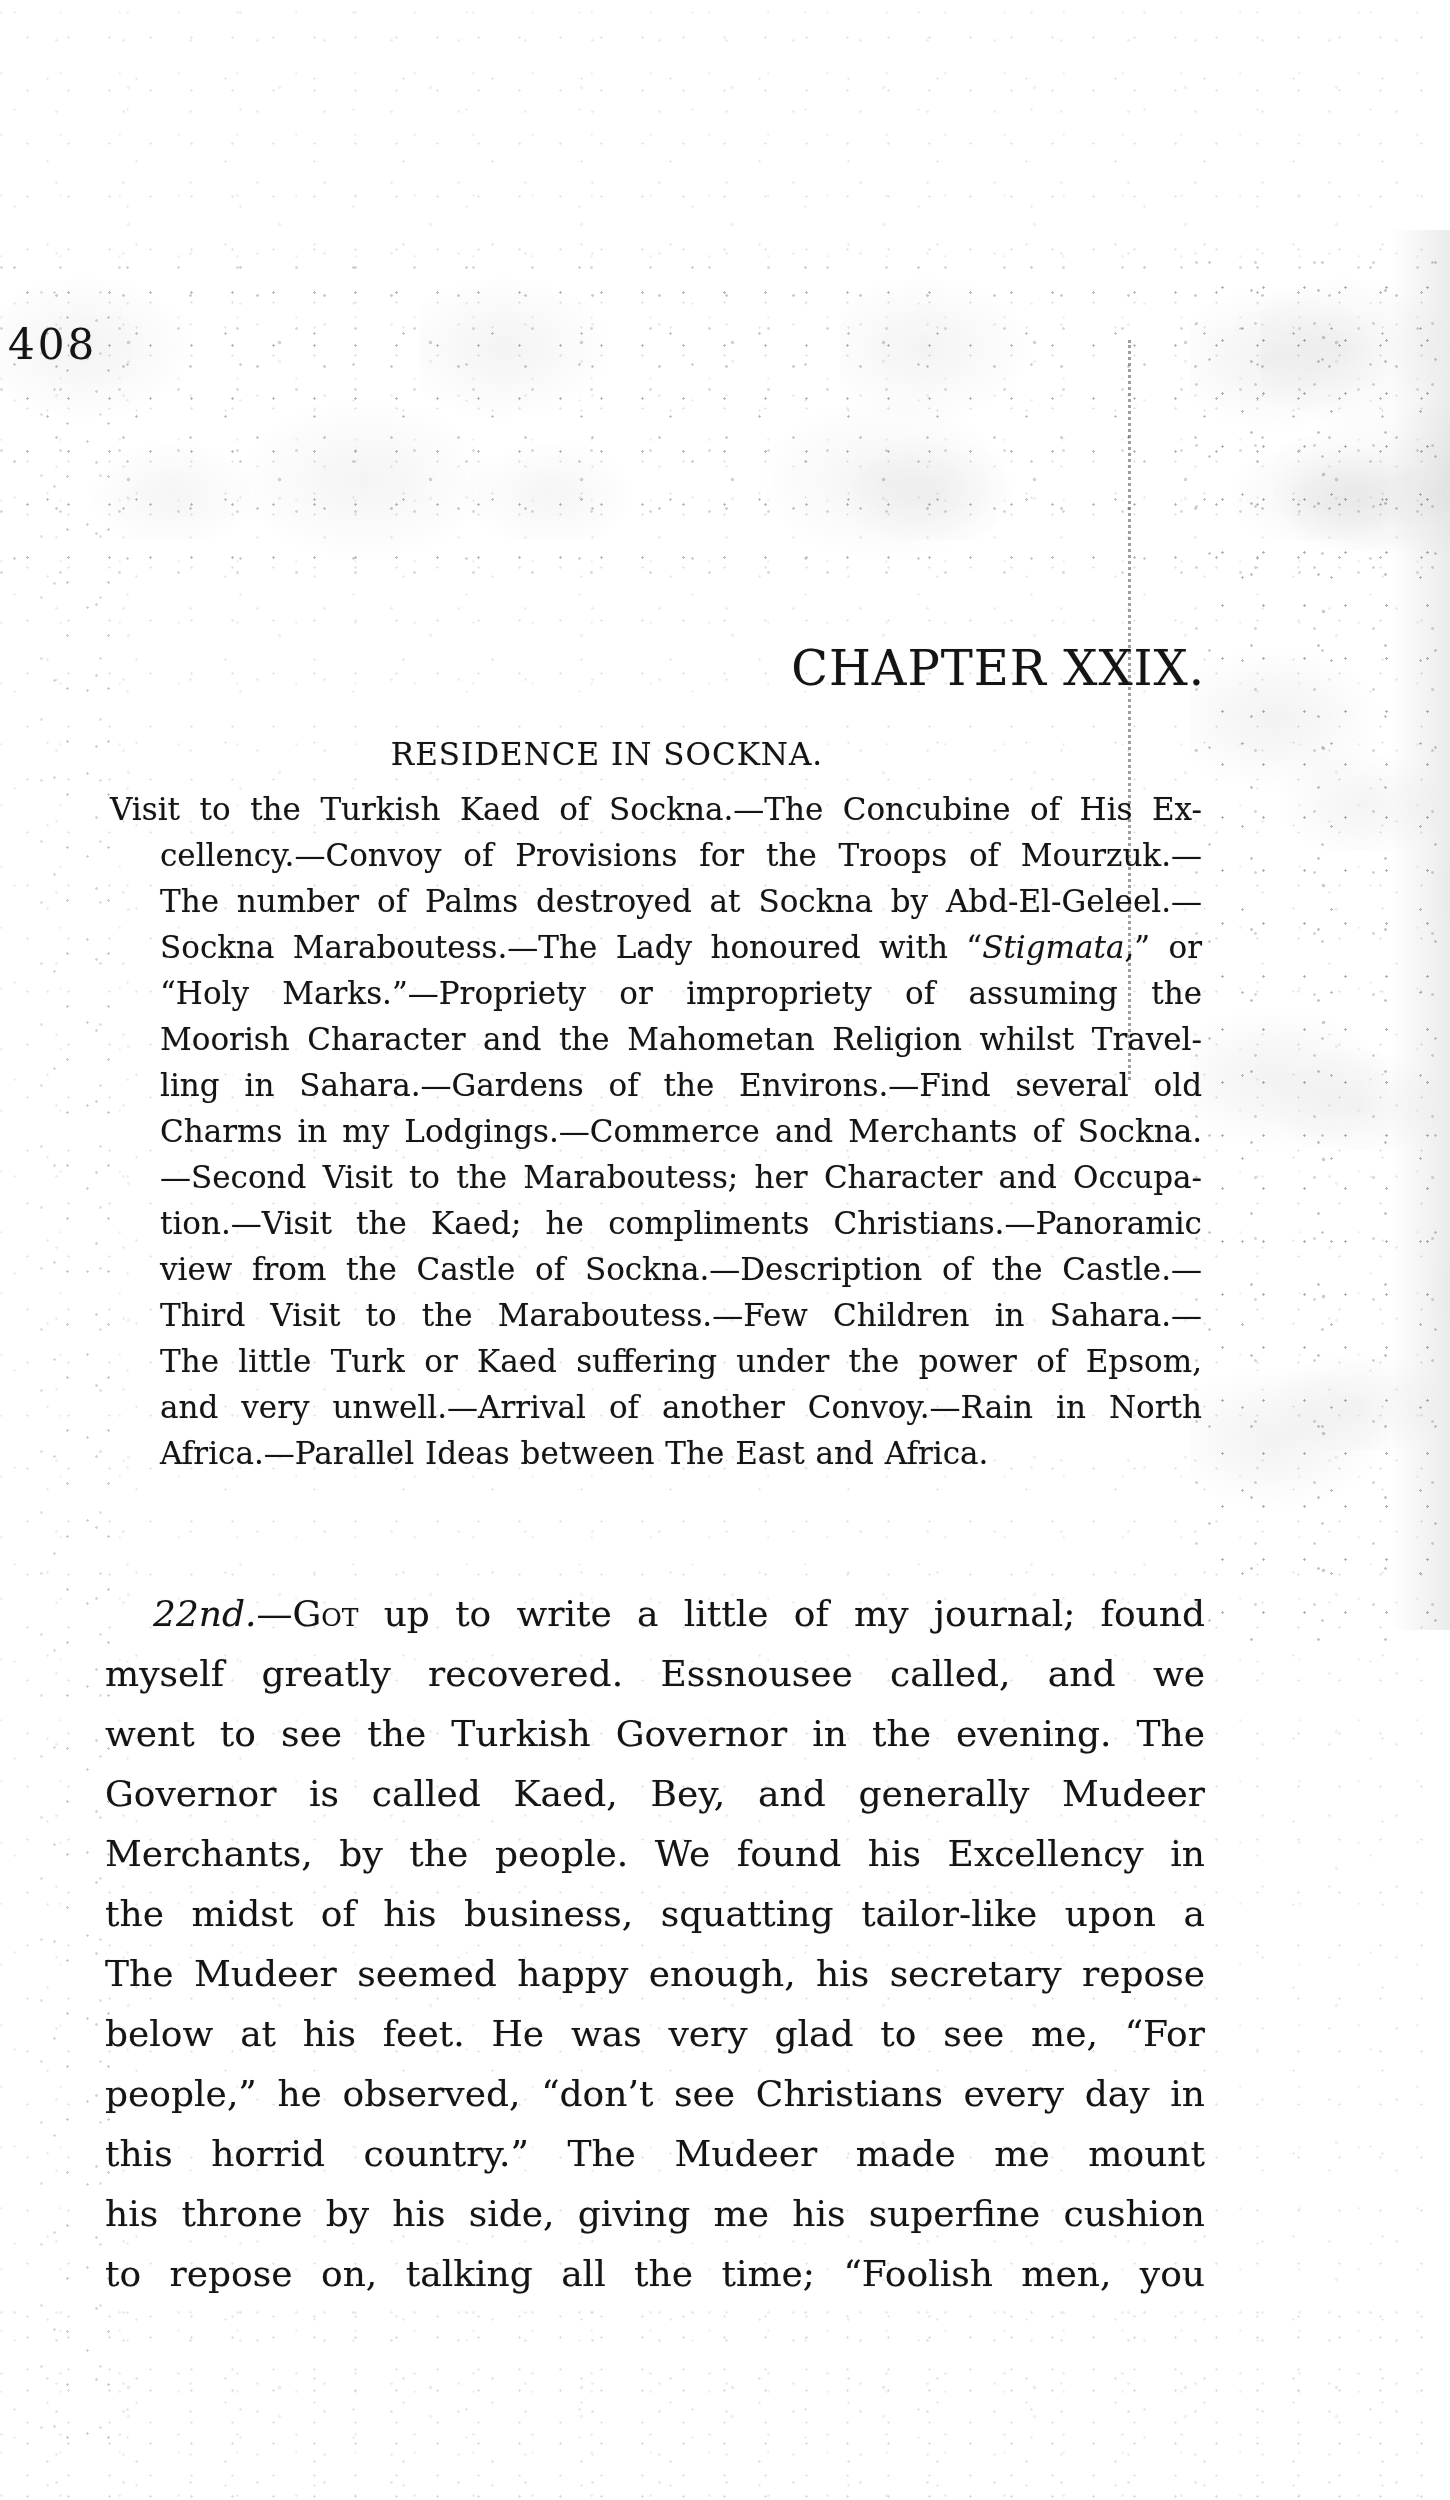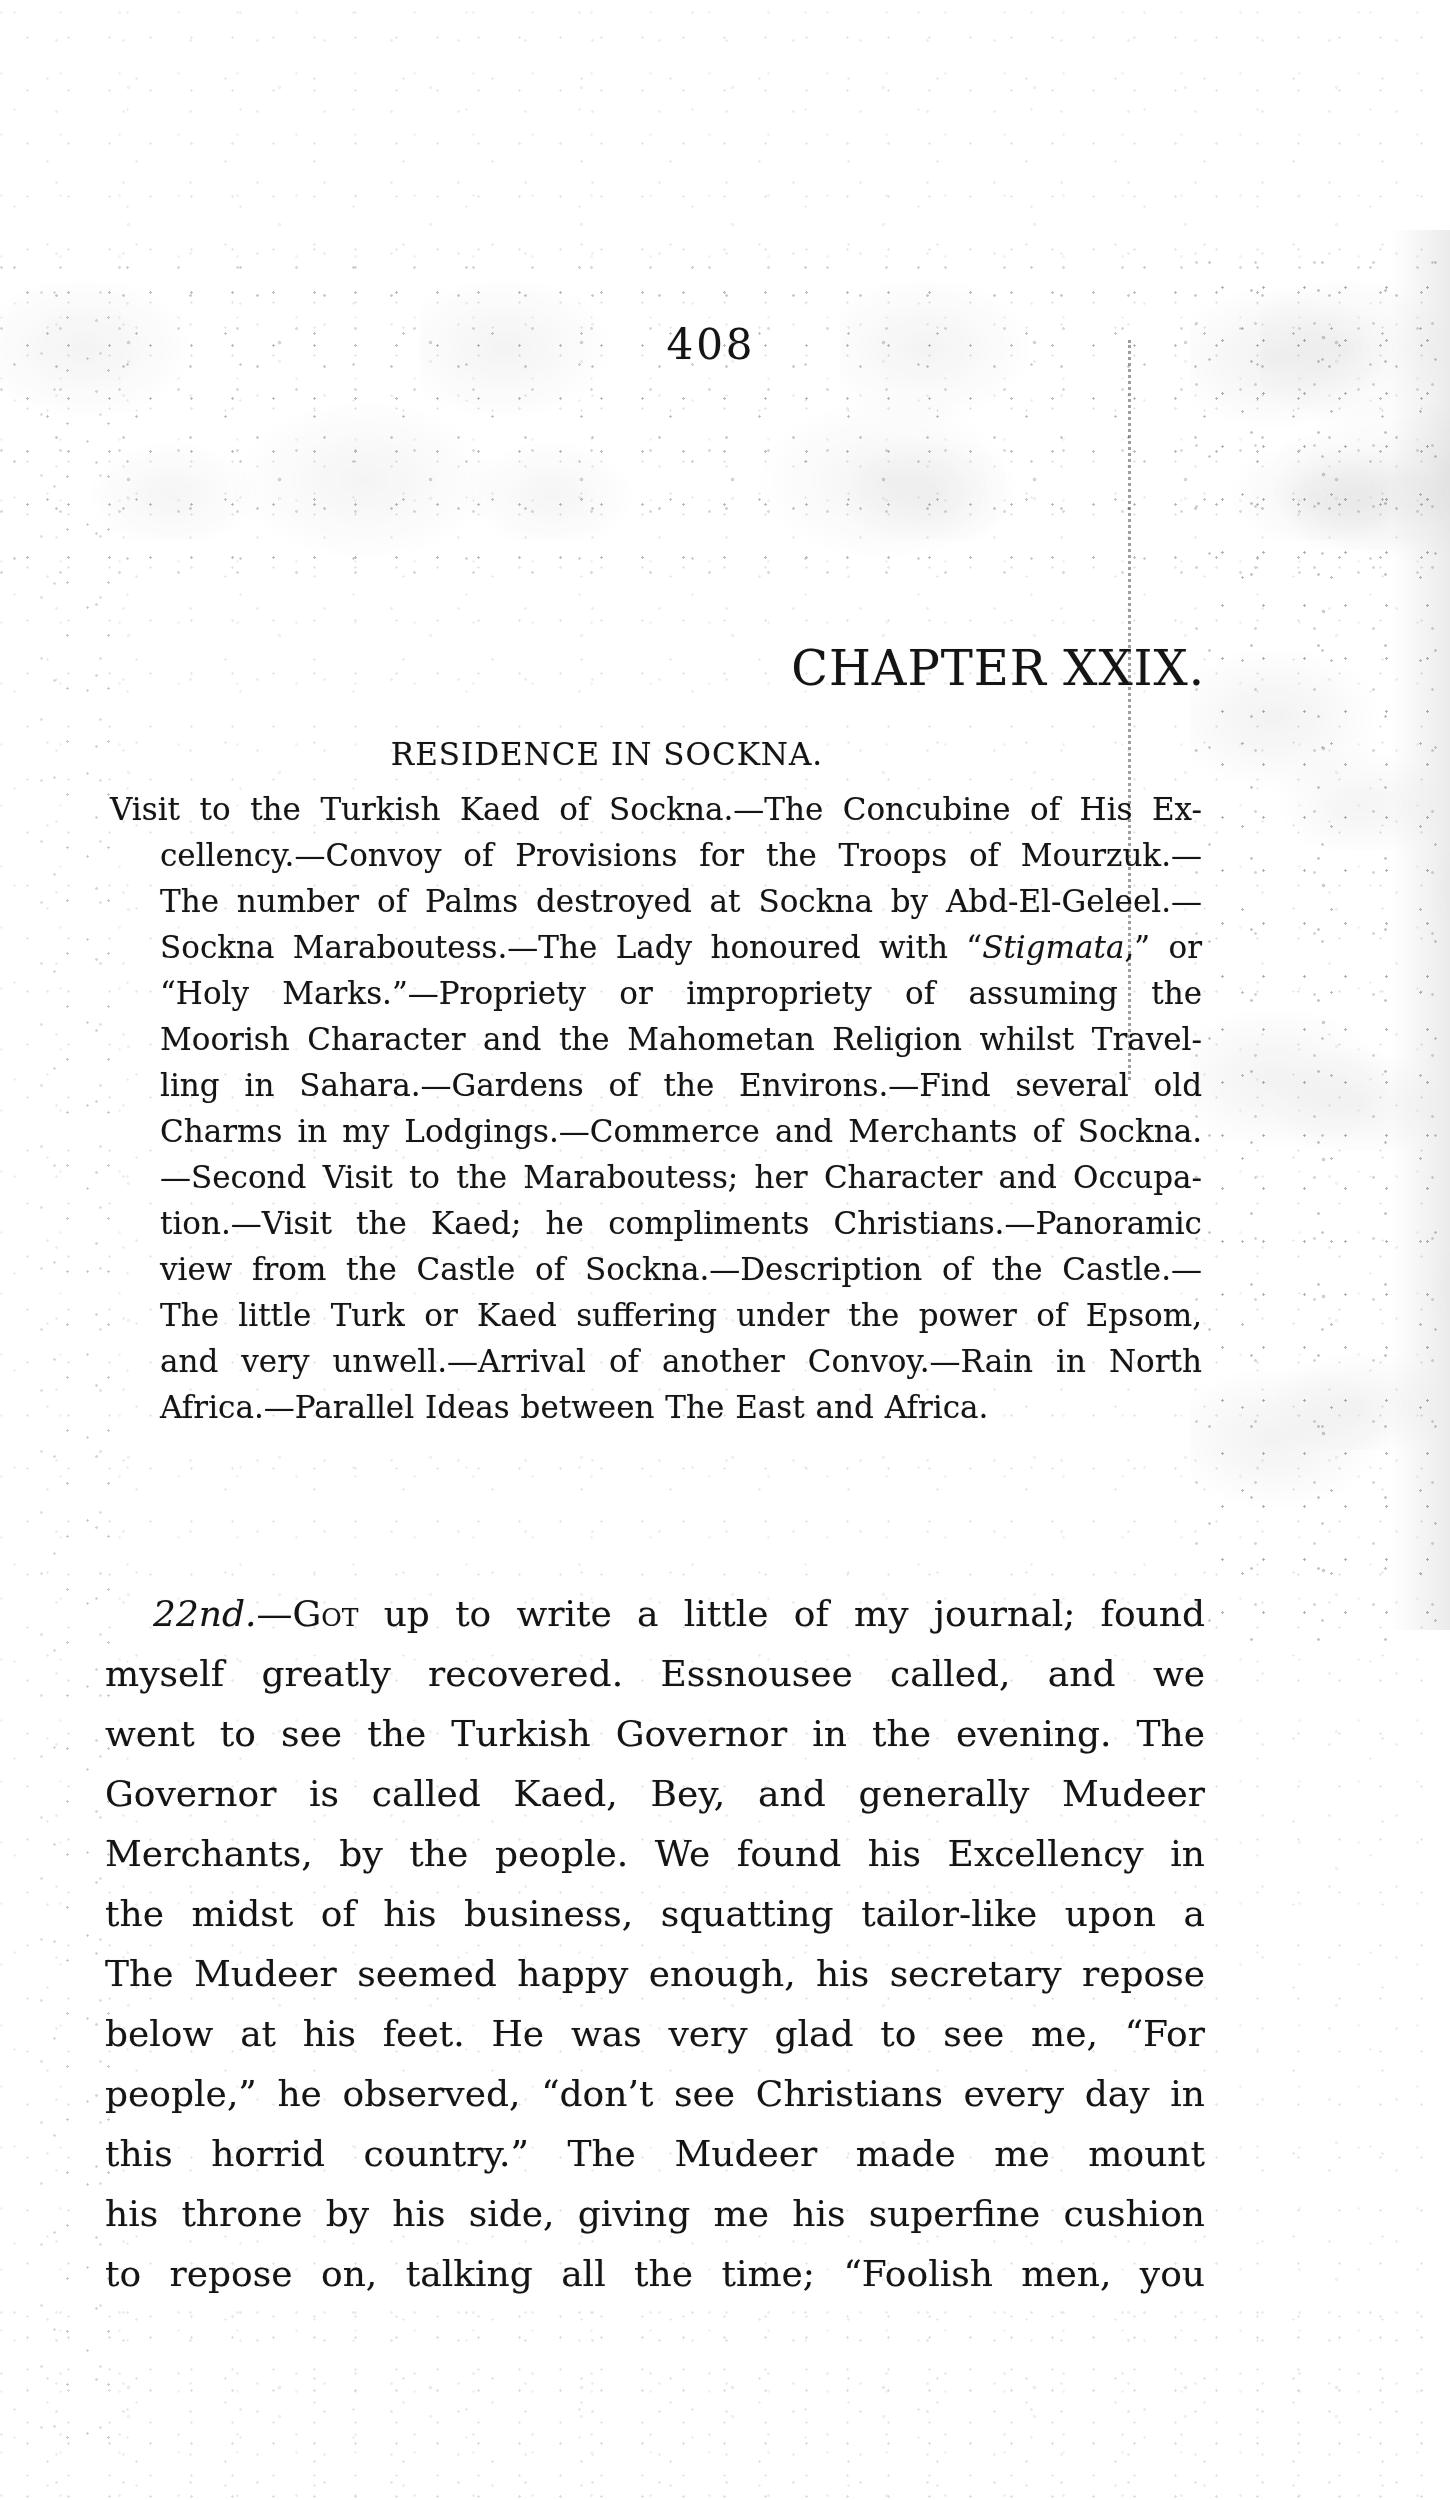--- a/index.html
+++ b/index.html
@@ -44,21 +44,21 @@
     background:linear-gradient(to right, rgba(0,0,0,0), rgba(0,0,0,.08));
   }
   .crease-line{
     position:absolute;left:1128px;top:340px;width:0;height:740px;
     border-left:3px dotted rgba(0,0,0,.38);pointer-events:none;
   }
 
   
   .txt{text-shadow:0 0 1px rgba(0,0,0,.30);}
   .pageno{
-    position:absolute;top:320px;left:0;width:1422px;text-align:center;
+    position:absolute;top:320px;left:8px;width:1422px;text-align:left;
     font-size:42px;letter-spacing:3px;
   }
   .chapter{
     position:absolute;top:626px;left:105px;width:1100px;text-align:right;
     font-size:48px;letter-spacing:1px;white-space:nowrap;margin-top:14px;
   }
   .subheading{
     position:absolute;top:736px;left:57px;width:1100px;text-align:center;
     font-size:31px;letter-spacing:1px;white-space:nowrap;
   }
@@ -112,20 +112,21 @@
       <div class="line">cellency.—Convoy of Provisions for the Troops of Mourzuk.—</div>
       <div class="line">The number of Palms destroyed at Sockna by Abd-El-Geleel.—</div>
       <div class="line">Sockna Maraboutess.—The Lady honoured with “<i>Stigmata</i>,” or</div>
       <div class="line">“Holy Marks.”—Propriety or impropriety of assuming the</div>
       <div class="line">Moorish Character and the Mahometan Religion whilst Travel-</div>
       <div class="line">ling in Sahara.—Gardens of the Environs.—Find several old</div>
       <div class="line">Charms in my Lodgings.—Commerce and Merchants of Sockna.</div>
       <div class="line">—Second Visit to the Maraboutess; her Character and Occupa-</div>
       <div class="line">tion.—Visit the Kaed; he compliments Christians.—Panoramic</div>
       <div class="line">view from the Castle of Sockna.—Description of the Castle.—</div>
+      <div class="line">Third Visit to the Maraboutess.—Few Children in Sahara.—</div>
       <div class="line">The little Turk or Kaed suffering under the power of Epsom,</div>
       <div class="line">and very unwell.—Arrival of another Convoy.—Rain in North</div>
       <div class="line">Africa.—Parallel Ideas between The East and Africa.</div>
     </div>
 
   <div class="bodytext txt">
       <div class="line"><i>22nd.</i>—<span class="sc">Got</span> up to write a little of my journal; found</div>
       <div class="line">myself greatly recovered.  Essnousee called, and we</div>
       <div class="line">went to see the Turkish Governor in the evening.  The</div>
       <div class="line">Governor is called Kaed, Bey, and generally Mudeer</div>

